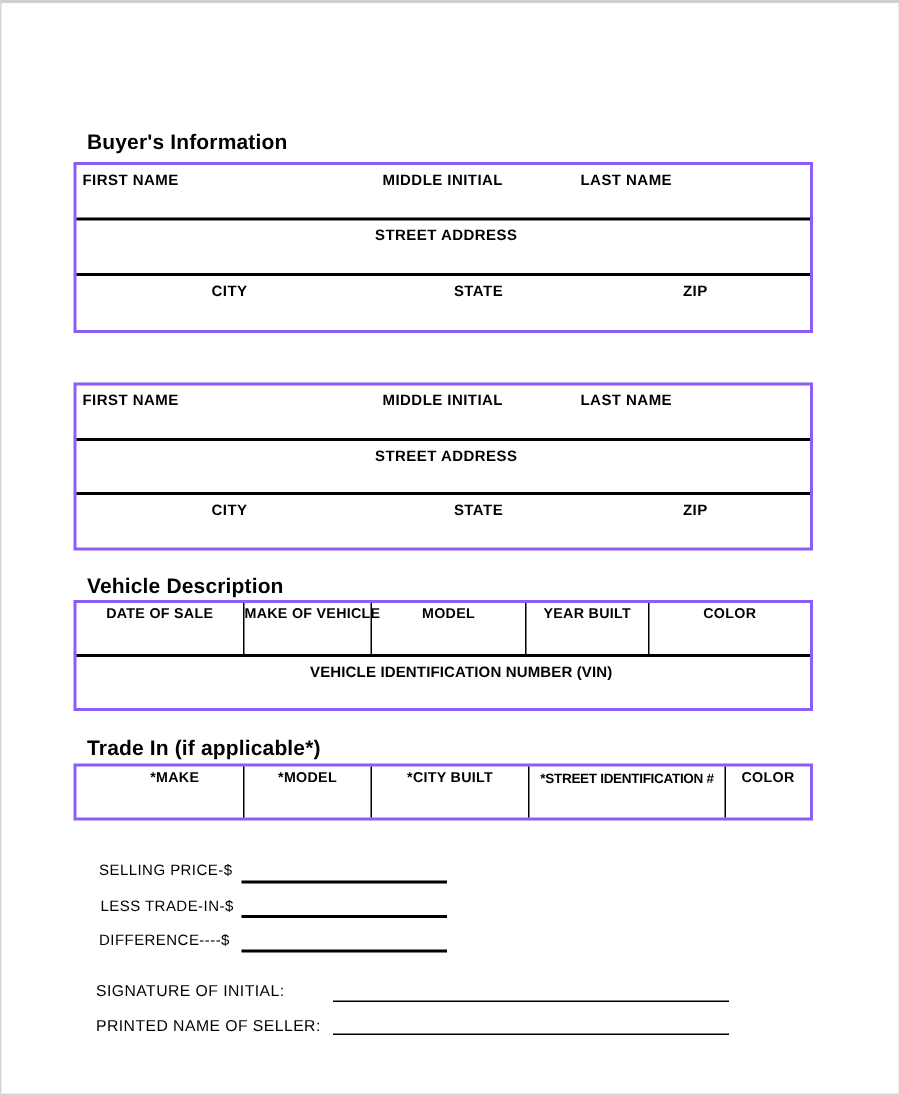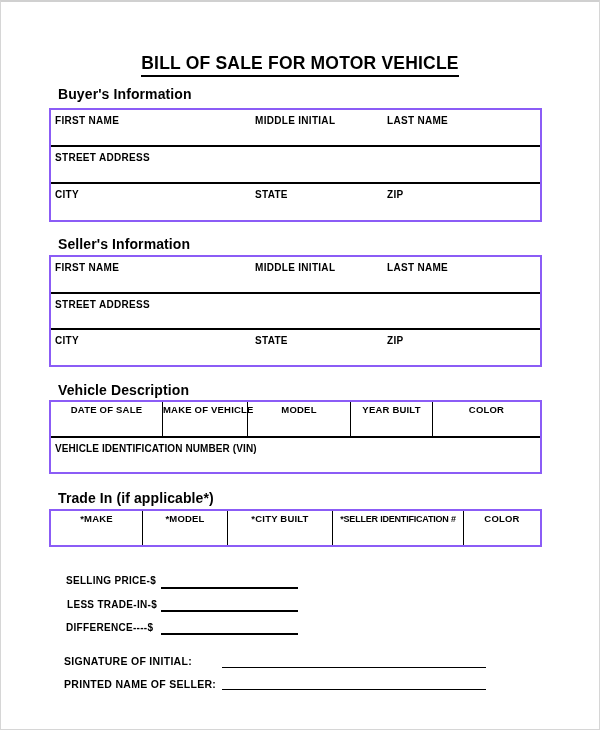--- a/index.html
+++ b/index.html
@@ -23,53 +23,50 @@
   .sec-h{
     position:absolute;left:57px;
     font-size:14px;font-weight:bold;letter-spacing:0.1px;
   }
   .tbl{
     position:absolute;left:48px;width:493px;
     border:2px solid #8b5cf6;box-sizing:border-box;
     display:flex;flex-direction:column;
   }
   .row{position:relative;box-sizing:border-box;}
-  .row.divided{border-top:2px solid #000;}
-  .grow{flex:1;}
+  .row.divided{border-top:2px solid #000;text-align:center;}
+  .grow{flex:1;padding-left:20px;}
   .zone{position:absolute;top:0;bottom:0;box-sizing:border-box;}
   .lbl{
     display:inline-block;
     font-size:10px;font-weight:bold;letter-spacing:0.3px;
     padding:2px 0 0 4px;white-space:nowrap;
   }
   .hdr-row{display:flex;box-sizing:border-box;border-radius:17px;}
   .hcell{
     box-sizing:border-box;border-right:1px solid #000;
     text-align:center;padding-top:2px;
     font-size:9.5px;font-weight:bold;letter-spacing:0.2px;
     white-space:nowrap;overflow:visible;
   }
   .hcell.last{border-right:none;}
   .hcell.tight{letter-spacing:-0.2px;font-size:9px;padding-top:3px;}
   .flbl{
     position:absolute;
-    font-size:10px;font-weight:bold;letter-spacing:0.3px;white-space:nowrap;
+    font-size:10px;font-weight:normal;letter-spacing:0.3px;white-space:nowrap;
   }
   .flbl.sig{font-size:10.5px;}
   .fline{position:absolute;height:0;border-bottom:2px solid #000;}
   .fline.thin{border-bottom-width:1.5px;}
 </style>
 </head>
 <body>
 
 <div class="page">
 
-  <div class="title-wrap">
-    <span class="title-text">BILL OF SALE FOR MOTOR VEHICLE</span>
-  </div>
 
   <div class="sec-h" style="top:84px">Buyer's Information</div>
   <div class="tbl" style="top:106px;height:114px">
     <div class="row" style="height:35px">
       <div class="zone" style="left:0;width:200px">
         <span class="lbl">FIRST NAME</span>
       </div>
       <div class="zone" style="left:200px;width:132px">
         <span class="lbl">MIDDLE INITIAL</span>
       </div>
@@ -86,21 +83,20 @@
       </div>
       <div class="zone" style="left:200px;width:132px">
         <span class="lbl">STATE</span>
       </div>
       <div class="zone" style="left:332px;right:0">
         <span class="lbl">ZIP</span>
       </div>
     </div>
   </div>
 
-  <div class="sec-h" style="top:234px">Seller's Information</div>
   <div class="tbl" style="top:253px;height:112px">
     <div class="row" style="height:35px">
       <div class="zone" style="left:0;width:200px">
         <span class="lbl">FIRST NAME</span>
       </div>
       <div class="zone" style="left:200px;width:132px">
         <span class="lbl">MIDDLE INITIAL</span>
       </div>
       <div class="zone" style="left:332px;right:0">
         <span class="lbl">LAST NAME</span>
@@ -152,21 +148,21 @@
       <div class="hcell" style="width:92px">
         <span>*MAKE</span>
       </div>
       <div class="hcell" style="width:85px">
         <span>*MODEL</span>
       </div>
       <div class="hcell" style="width:105px">
         <span>*CITY BUILT</span>
       </div>
       <div class="hcell tight" style="width:131px">
-        <span>*SELLER IDENTIFICATION #</span>
+        <span>*STREET IDENTIFICATION #</span>
       </div>
       <div class="hcell last" style="flex:1">
         <span>COLOR</span>
       </div>
     </div>
   </div>
 
   <div class="flbl" style="left:65px;top:573px">SELLING PRICE-$</div>
   <div class="fline" style="left:160px;width:137px;top:585px"></div>
 

